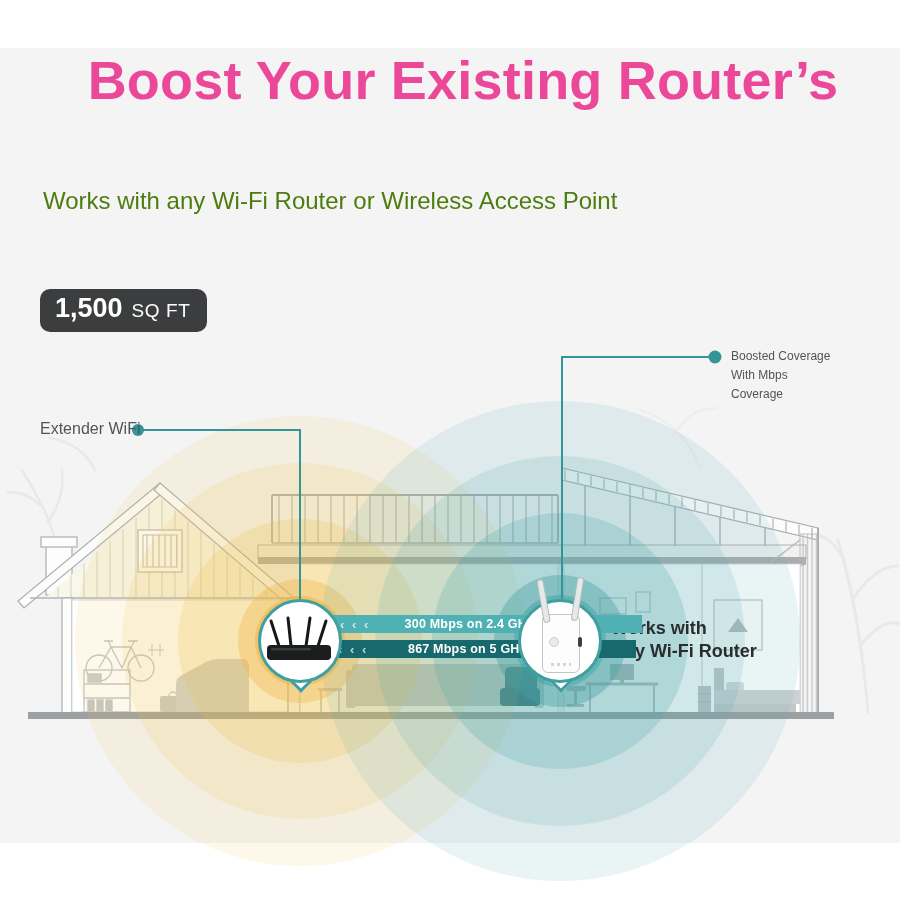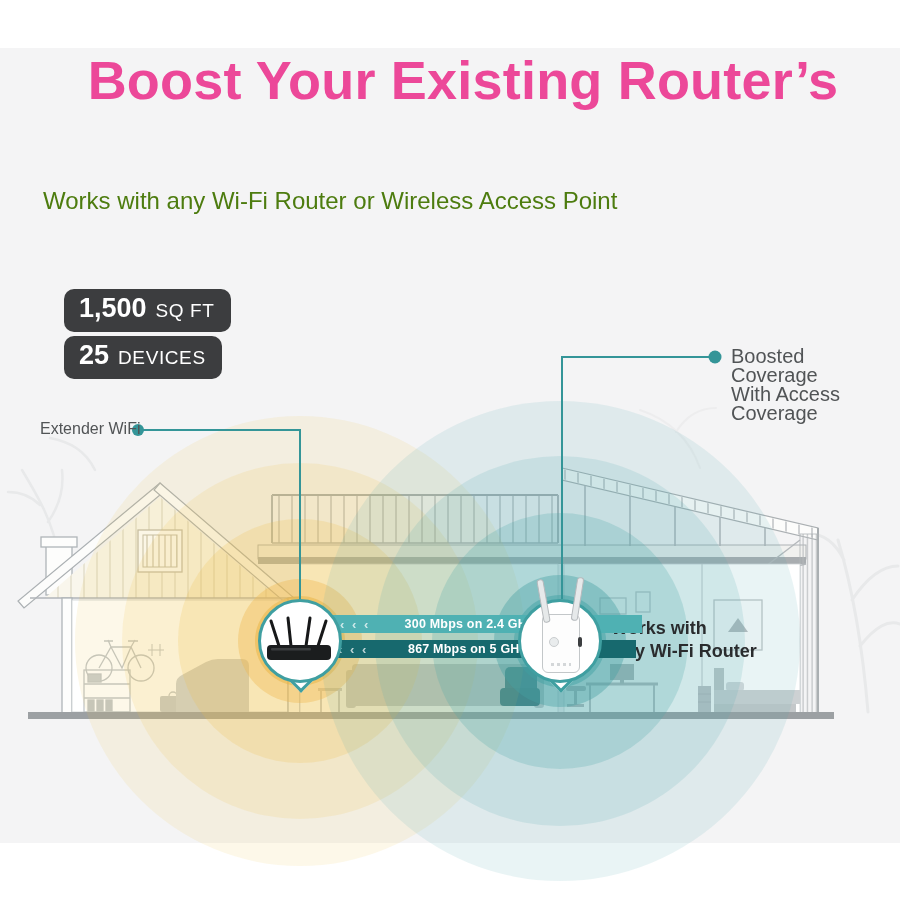--- a/index.html
+++ b/index.html
@@ -10,27 +10,27 @@
 
   
   .title{position:absolute;top:54px;left:13px;width:900px;text-align:center;
          font-size:54px;line-height:52px;font-weight:700;color:#ec4899;letter-spacing:.2px;}
   .subtitle{position:absolute;top:187px;left:0;width:900px;text-align:left;
             font-size:24px;color:#4d7c0f;padding-left:43px;}
 
   
   .badges{position:absolute;left:40px;top:289px;}
   .badge{display:flex;align-items:baseline;gap:9px;background:#3c3d3f;color:#fff;
-         border-radius:10px;padding:4px 16px 8px 15px;margin-bottom:4px;width:max-content;margin-left:24px;}
+         border-radius:10px;padding:4px 16px 8px 15px;margin-bottom:4px;width:max-content;}
   .badge .val{font-size:27px;font-weight:700;}
   .badge .unit{font-size:19px;letter-spacing:.6px;}
 
   
   .lbl-existing{position:absolute;left:40px;top:420px;font-size:16px;color:#515456;}
-  .lbl-boosted{position:absolute;left:731px;top:347px;width:150px;font-size:20px;
+  .lbl-boosted{position:absolute;left:731px;top:347px;width:150px;font-size:12px;
                line-height:19px;color:#515456;}
   .lbl-works{position:absolute;left:611px;top:617px;font-size:18px;font-weight:700;
              line-height:23px;color:#2a2c2e;}
 
   
   .band{position:absolute;left:300px;width:258px;height:18px;display:flex;align-items:center;
         justify-content:space-between;color:#fff;z-index:3;}
   .band1{top:615px;background:#4fb1b3;padding:0 44px 0 40px;}
   .band2{top:640px;background:#17696e;padding:0 40px 0 38px;}
   .band .band-label{font-size:12.5px;font-weight:700;letter-spacing:.2px;white-space:nowrap;}
@@ -229,30 +229,26 @@
 <div class="title">
   <div>Boost Your Existing Router’s</div>
 </div>
 <div class="subtitle">Works with any Wi-Fi Router or Wireless Access Point</div>
 
 <div class="badges">
   <div class="badge">
     <span class="val">1,500</span>
     <span class="unit">SQ FT</span>
   </div>
-  <div class="badge">
-    <span class="val">25</span>
-    <span class="unit">DEVICES</span>
-  </div>
 </div>
 
 <div class="lbl-existing">Extender WiFi</div>
 <div class="lbl-boosted">
   <div>Boosted Coverage</div>
-  <div>With Access</div>
+  <div>With Mbps</div>
   <div>Coverage</div>
 </div>
 
 <div class="band band1">
   <span class="chev">‹ ‹ ‹</span>
   <span class="band-label">300 Mbps on 2.4 GHz</span>
   <span class="chev">› › ›</span>
 </div>
 <div class="band band2">
   <span class="chev">‹ ‹ ‹</span>

